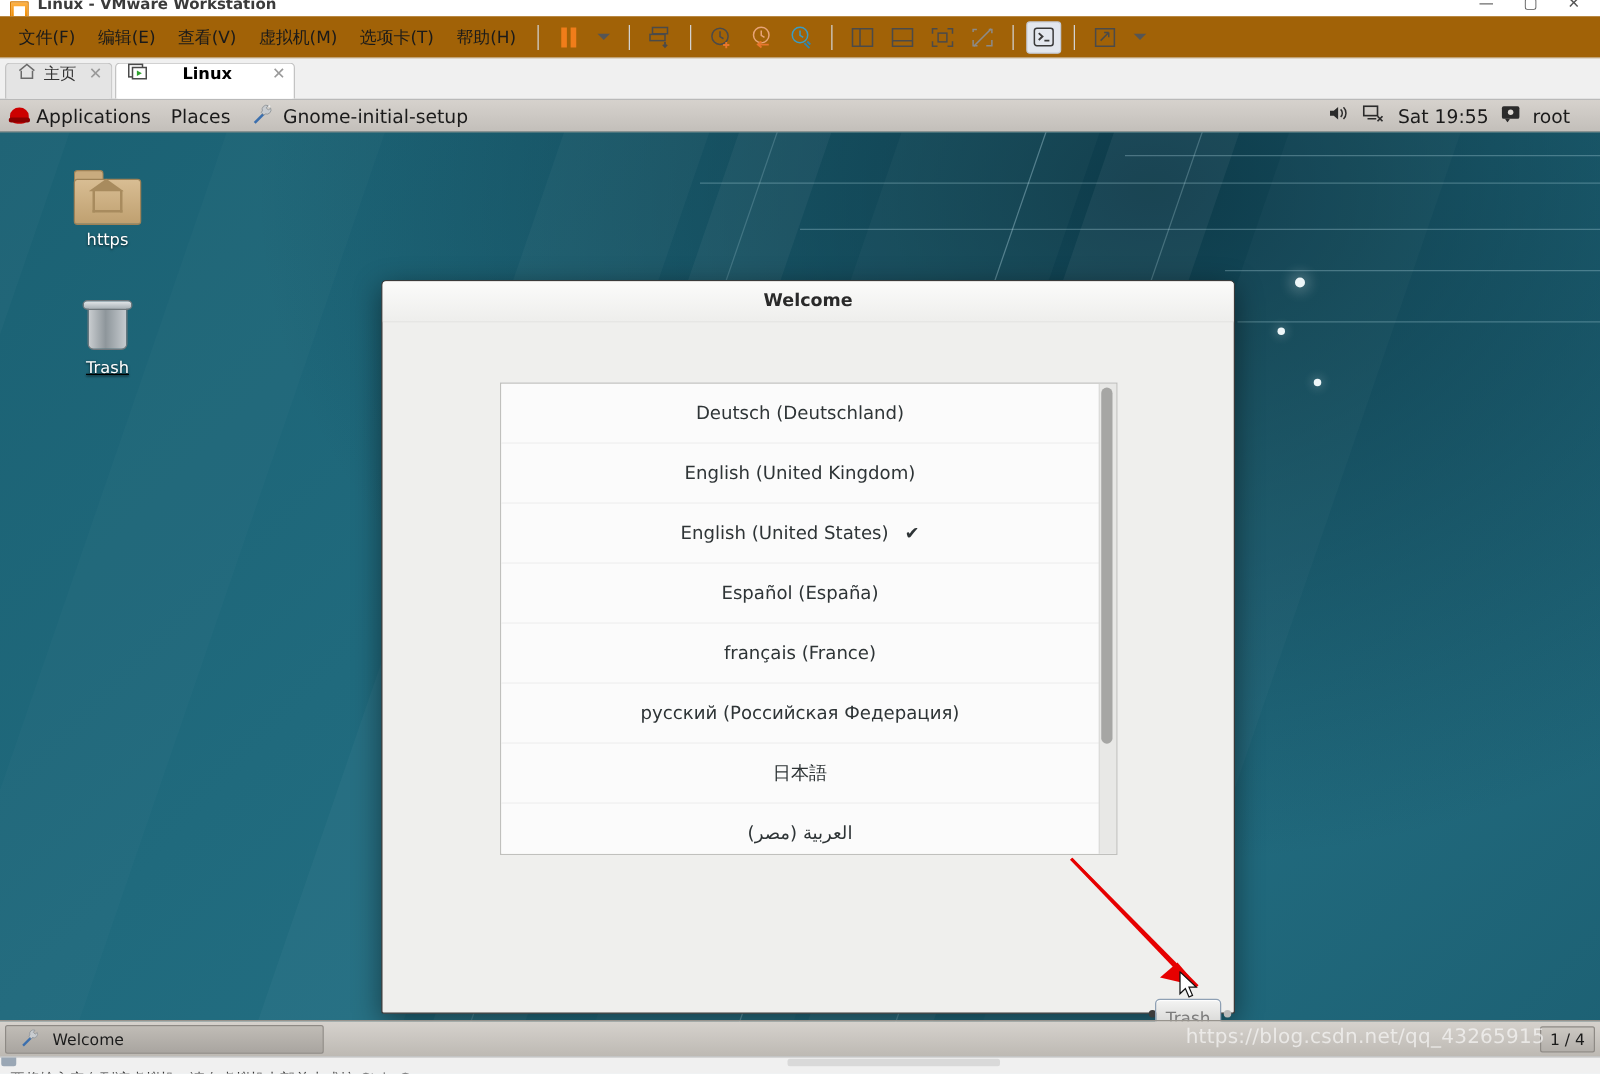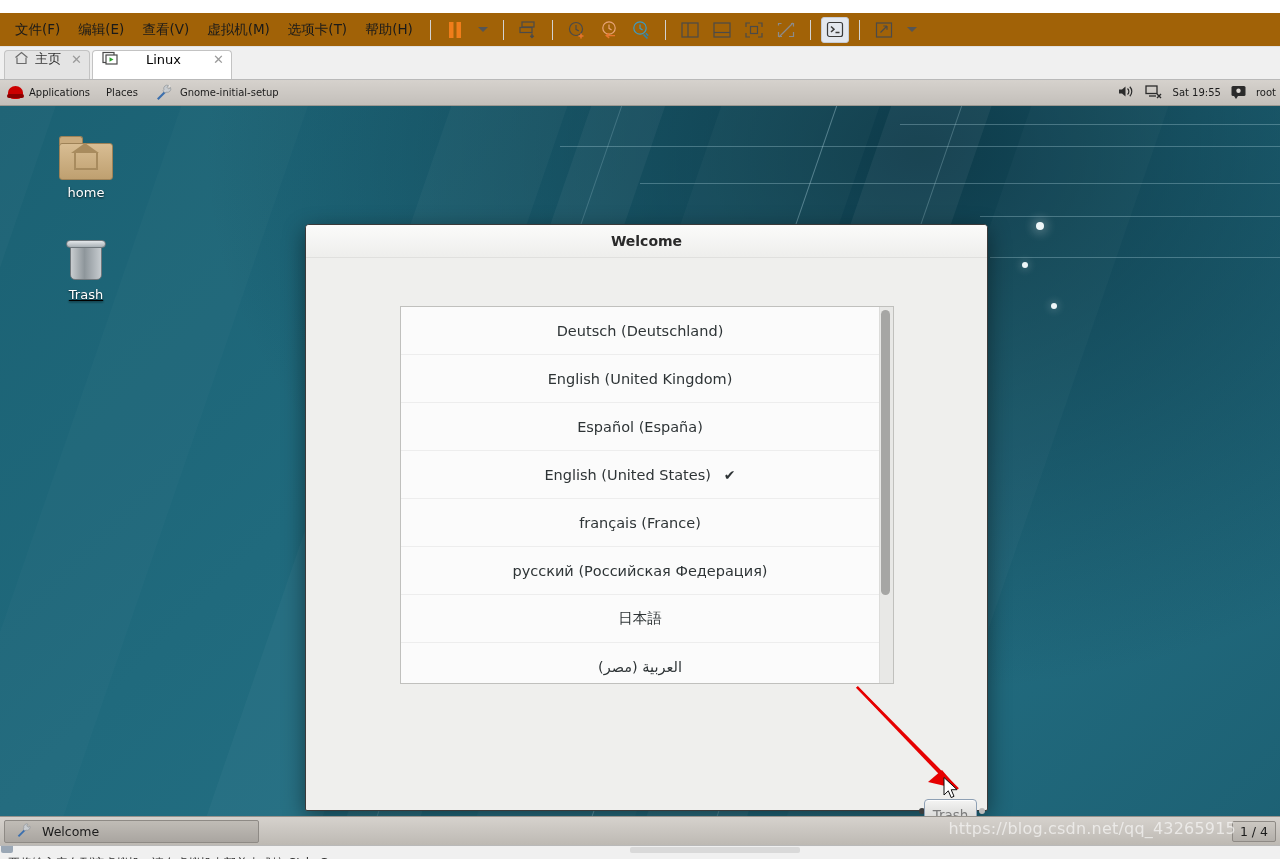--- a/index.html
+++ b/index.html
@@ -65,36 +65,36 @@
     background: #f0f0f0; border-bottom: 1px solid #b9b9b9;
     display: flex; align-items: flex-end; padding-left: 4px;
   }
   .vm-tab {
     display: flex; align-items: center; height: 29px;
     padding: 0 7px 12px 9px; margin-right: 2px;
     border: 1px solid #c3c3c3; border-bottom: none;
     border-radius: 4px 4px 0 0; gap: 6px;
     background: #e4e4e4; font-size: 13px; color: #333;
   }
-  .vm-tab.sel { background: #ffffff; color: #000; font-weight: normal; gap: 28px; }
+  .vm-tab.sel { background: #ffffff; color: #000; font-weight: bold; gap: 28px; }
   .vm-tab .tclose { color: #9a9a9a; font-size: 13px; margin-left: 4px; }
 
   
   .guest {
     position: absolute; top: 80px; left: 0; width: 1280px; height: 765px;
     overflow: hidden; background: #1e6477;
   }
   .gnome-topbar {
     position: absolute; top: 0; left: 0; width: 1280px; height: 26px;
     background: linear-gradient(#d6d2cd, #c3bfba);
     border-bottom: 1px solid #9d9992;
-    display: flex; align-items: center; font-size: 10px; color: #1b1b1b;
+    display: flex; align-items: center; font-size: 15px; color: #1b1b1b;
   }
   .gnome-topbar .gt-item { padding: 0 8px; display: flex; align-items: center; gap: 6px; white-space: nowrap; }
-  .gnome-topbar .gt-right { margin-left: auto; display: flex; align-items: center; padding-right: 4px; gap: 10px; }
+  .gnome-topbar .gt-right { margin-left: auto; display: flex; align-items: center; padding-right: 24px; gap: 10px; }
 
   .rh-logo {
     width: 15px; height: 13px; border-radius: 50% 50% 40% 40%;
     background: #cc0000; position: relative; display: inline-block;
   }
   .rh-logo::after {
     content:""; position:absolute; left:-1px; bottom:1px; width:17px; height:4px;
     background:#8b0000; border-radius:2px;
   }
 
@@ -230,20 +230,25 @@
   }
   .vm-statusbar .ss-text { position:absolute; left:8px; top:9px; white-space:nowrap; }
   .vm-statusbar .ss-ico { position:absolute; left:1px; top:-5px; width:12px; height:12px; background:#9aa7b5; border-radius:2px; }
   .vm-statusbar .ss-bar { position:absolute; right:480px; top:1px; width:170px; height:6px; background:#d9d9d9; border-radius:2px; }
 </style>
 </head>
 <body>
 
 <div id="screen">
 
+  <div class="vm-titlebar">
+    <span class="vt-icon"></span>
+    <span class="vt-text">Linux - VMware Workstation</span>
+    <span class="vt-ctrls">— ▢ ✕</span>
+  </div>
 
   <div class="vm-menubar">
     <div class="vm-menu-item">文件(F)</div>
     <div class="vm-menu-item">编辑(E)</div>
     <div class="vm-menu-item">查看(V)</div>
     <div class="vm-menu-item">虚拟机(M)</div>
     <div class="vm-menu-item">选项卡(T)</div>
     <div class="vm-menu-item">帮助(H)</div>
 
     <div class="vm-sep"></div>
@@ -428,21 +433,21 @@
       <div class="dot sm" style="left:1022px; top:156px;"></div>
       <div class="dot sm" style="left:1051px; top:197px;"></div>
       <div class="dot sm" style="left:930px; top:660px;"></div>
 
       <div class="desk-icon" style="left:42px; top:30px;">
         <div class="folder-ico">
           <span class="ftab"></span>
             <span class="fbody"></span>
             <span class="fhome"></span>
         </div>
-        <div class="di-label">home</div>
+        <div class="di-label">https</div>
       </div>
       <div class="desk-icon" style="left:42px; top:130px;text-decoration:underline;">
         <div class="trash-ico">
           <span class="tbin"></span>
             <span class="tlid"></span>
         </div>
         <div class="di-label">Trash</div>
       </div>
     </div>
 
@@ -452,25 +457,25 @@
 
         <div class="lang-frame">
           <div class="lang-list">
             <div class="lang-row">
               <span>Deutsch (Deutschland)</span>
             </div>
             <div class="lang-row">
               <span>English (United Kingdom)</span>
             </div>
             <div class="lang-row">
-              <span>Español (España)</span>
-            </div>
-            <div class="lang-row">
               <span>English (United States)</span>
               <span class="check">✔</span>
+            </div>
+            <div class="lang-row">
+              <span>Español (España)</span>
             </div>
             <div class="lang-row">
               <span>français (France)</span>
             </div>
             <div class="lang-row">
               <span>русский (Российская Федерация)</span>
             </div>
             <div class="lang-row">
               <span>日本語</span>
             </div>

